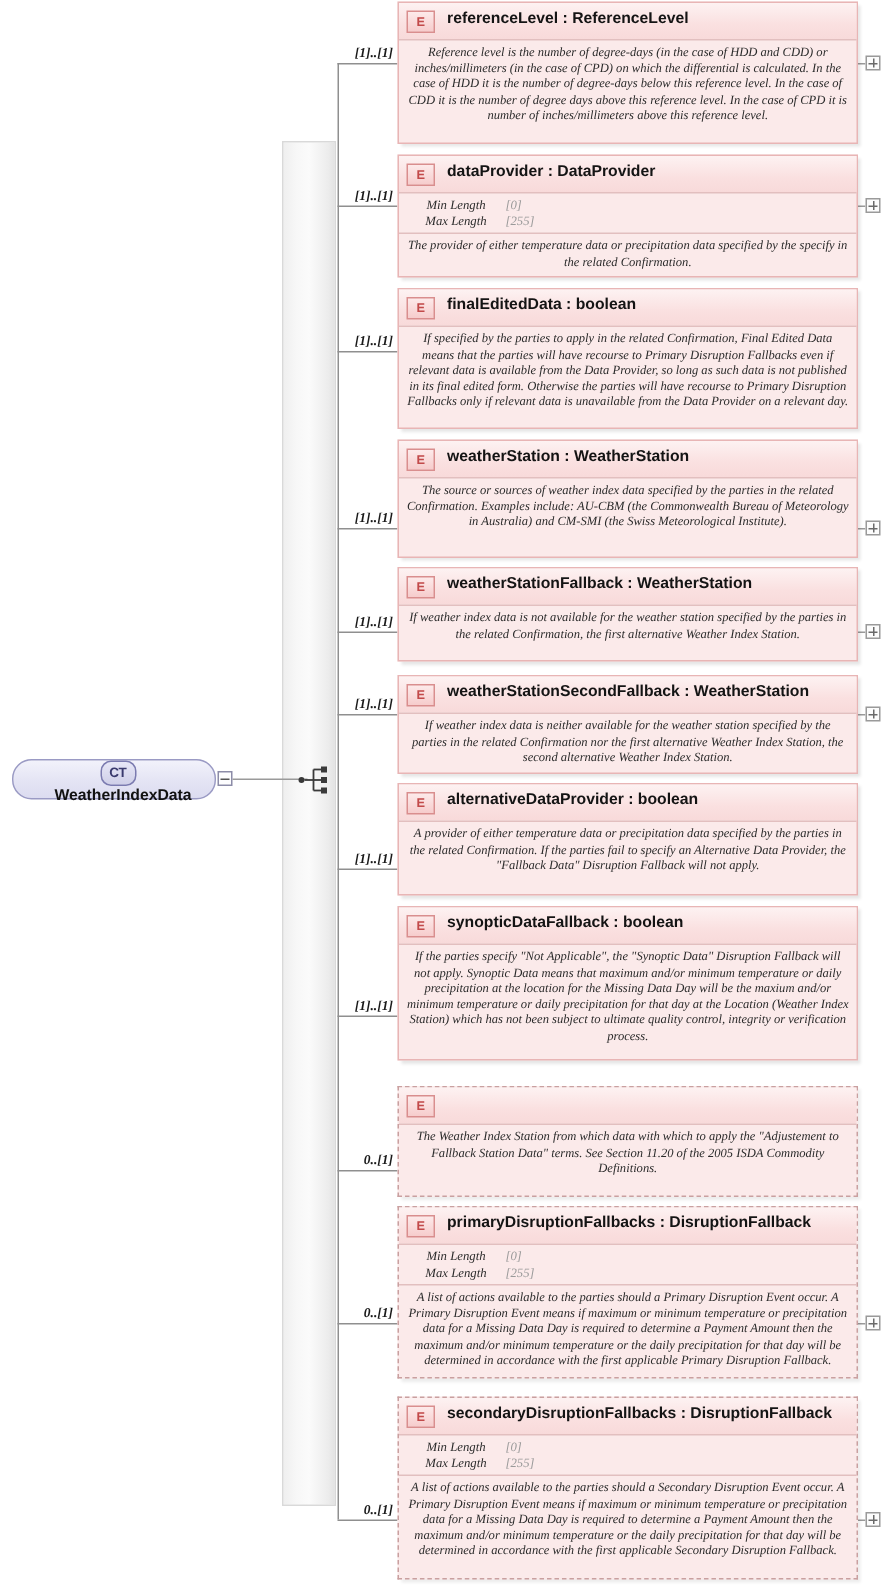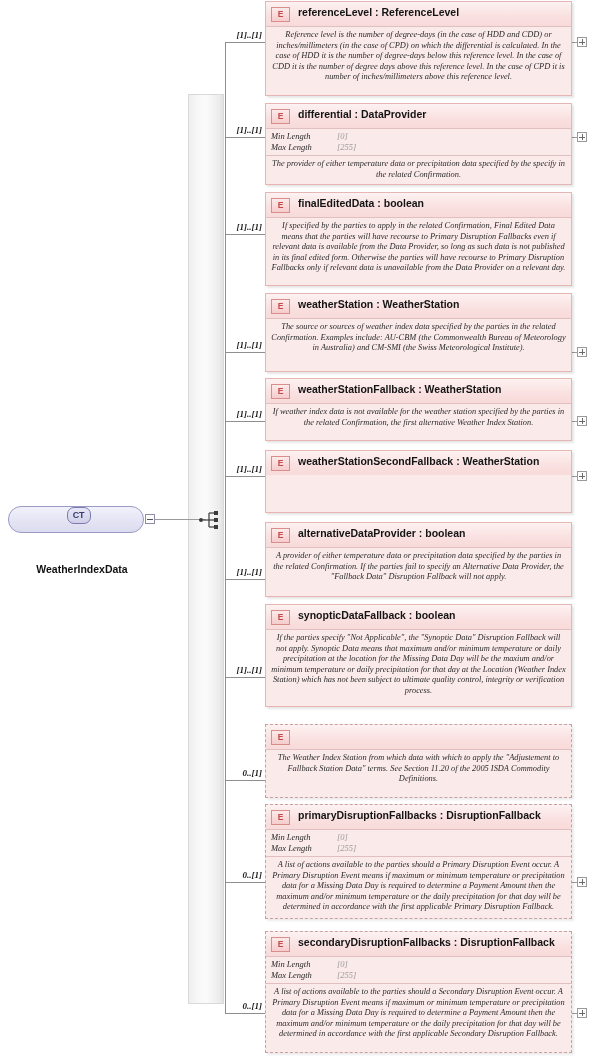--- a/index.html
+++ b/index.html
@@ -23,21 +23,20 @@
     width:22px;height:15px;line-height:14px;text-align:center;
     border:1px solid #7b7bb0;border-radius:7px;
     background:linear-gradient(to bottom,#e7e7f7,#cfcfe8);
     font-size:9px;font-weight:bold;color:#3a3a6e;letter-spacing:-0.3px;
     font-family:"Liberation Sans",sans-serif;
     flex:0 0 auto;
   }
   .ct-label{
     margin-left:7px;font-size:10.5px;font-weight:bold;color:#111;
     white-space:nowrap;
-    margin-top:39px;
   }
   
   .collapse-box{
     position:absolute;left:145px;top:514px;width:10px;height:10px;
     border:1px solid #8c8ca8;background:#fdfdfe;box-sizing:border-box;
   }
   .collapse-box::before{
     content:"";position:absolute;left:1px;top:4px;width:6px;height:1px;background:#555;
   }
   .line-ct-to-card{
@@ -89,21 +88,21 @@
     margin-top:1px;
   }
   .e-title{
     margin-left:8px;font-size:10.5px;font-weight:bold;color:#141414;
     line-height:12px;
   }
   .facets{
     padding:2px 5px 3px 5px;
     border-top:1px solid #e2bfbf;
     font-family:"Liberation Serif","DejaVu Serif",serif;
-    font-size:8.5px;font-style:italic;color:#2a2a2a;
+    font-size:8.5px;font-style:italic;color:#2a2a2a;text-align:center;
   }
   .facet-row{display:flex;line-height:10.5px;}
   .facet-name{width:66px;flex:0 0 auto;}
   .facet-val{color:#9a9a9a;font-style:italic;}
   .doc{
     padding:3px 5px 4px 5px;
     border-top:1px solid #e2bfbf;
     font-family:"Liberation Serif","DejaVu Serif",serif;
     font-size:8.4px;font-style:italic;color:#2b2b2b;
     line-height:10.6px;text-align:center;
@@ -193,21 +192,21 @@
       <div class="ebox" style="left: 265px; top: 1px; width: 307px; min-height: 95px;">
         <div class="hdr">
           <span class="e-badge">E</span>
           <span class="e-title">referenceLevel : ReferenceLevel</span>
         </div>
         <div class="doc">Reference level is the number of degree-days (in the case of HDD and CDD) or inches/millimeters (in the case of CPD) on which the differential is calculated. In the case of HDD it is the number of degree-days below this reference level. In the case of CDD it is the number of degree days above this reference level. In the case of CPD it is number of inches/millimeters above this reference level.</div>
       </div>
       <div class="ebox" style="left: 265px; top: 103px; width: 307px; min-height: 80px;">
         <div class="hdr">
           <span class="e-badge">E</span>
-          <span class="e-title">differential : DataProvider</span>
+          <span class="e-title">dataProvider : DataProvider</span>
         </div>
         <div class="facets">
           <div class="facet-row">
             <span class="facet-name">Min Length</span>
             <span class="facet-val">[0]</span>
           </div>
           <div class="facet-row">
             <span class="facet-name">Max Length</span>
             <span class="facet-val">[255]</span>
           </div>
@@ -233,20 +232,21 @@
           <span class="e-badge">E</span>
           <span class="e-title">weatherStationFallback : WeatherStation</span>
         </div>
         <div class="doc">If weather index data is not available for the weather station specified by the parties in the related Confirmation, the first alternative Weather Index Station.</div>
       </div>
       <div class="ebox" style="left: 265px; top: 450px; width: 307px; min-height: 63px;">
         <div class="hdr">
           <span class="e-badge">E</span>
           <span class="e-title">weatherStationSecondFallback : WeatherStation</span>
         </div>
+        <div class="doc">If weather index data is neither available for the weather station specified by the parties in the related Confirmation nor the first alternative Weather Index Station, the second alternative Weather Index Station.</div>
       </div>
       <div class="ebox" style="left: 265px; top: 522px; width: 307px; min-height: 75px;">
         <div class="hdr">
           <span class="e-badge">E</span>
           <span class="e-title">alternativeDataProvider : boolean</span>
         </div>
         <div class="doc">A provider of either temperature data or precipitation data specified by the parties in the related Confirmation. If the parties fail to specify an Alternative Data Provider, the "Fallback Data" Disruption Fallback will not apply.</div>
       </div>
       <div class="ebox" style="left: 265px; top: 604px; width: 307px; min-height: 103px;">
         <div class="hdr">

